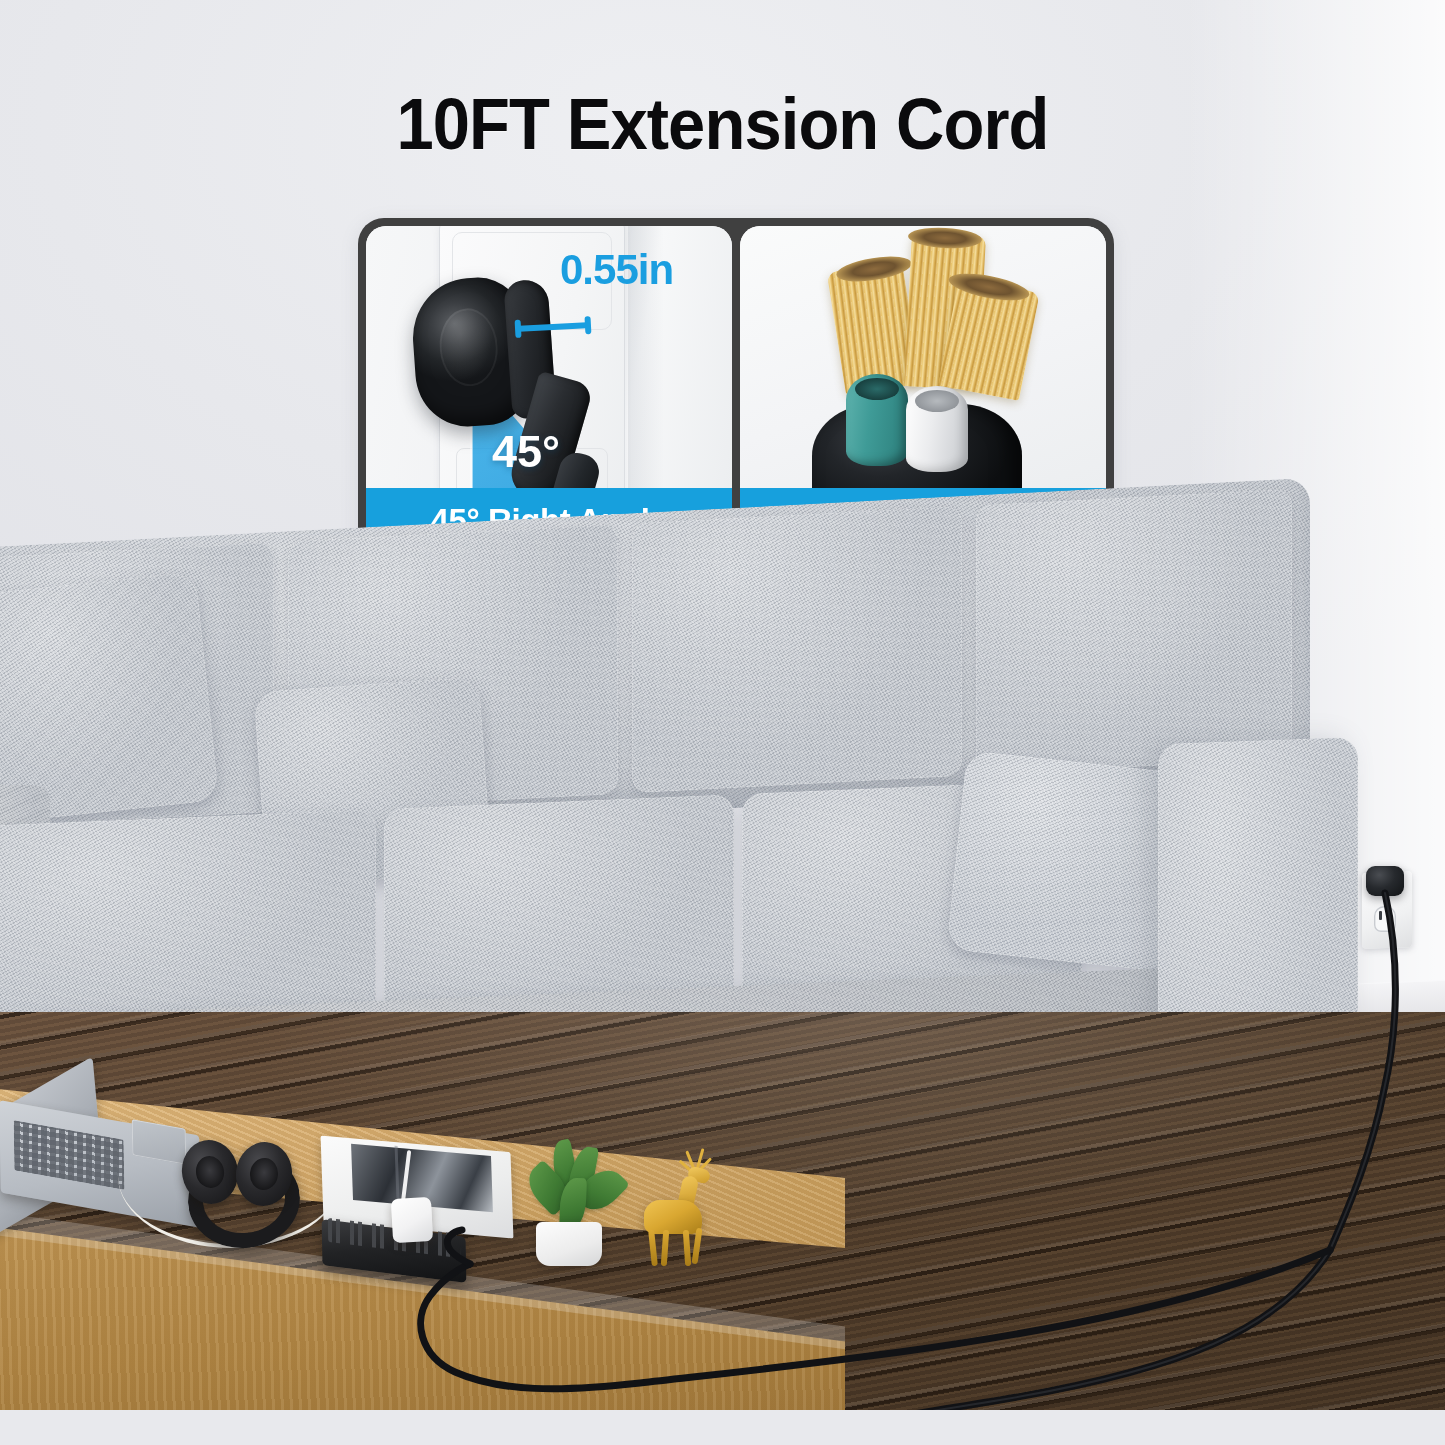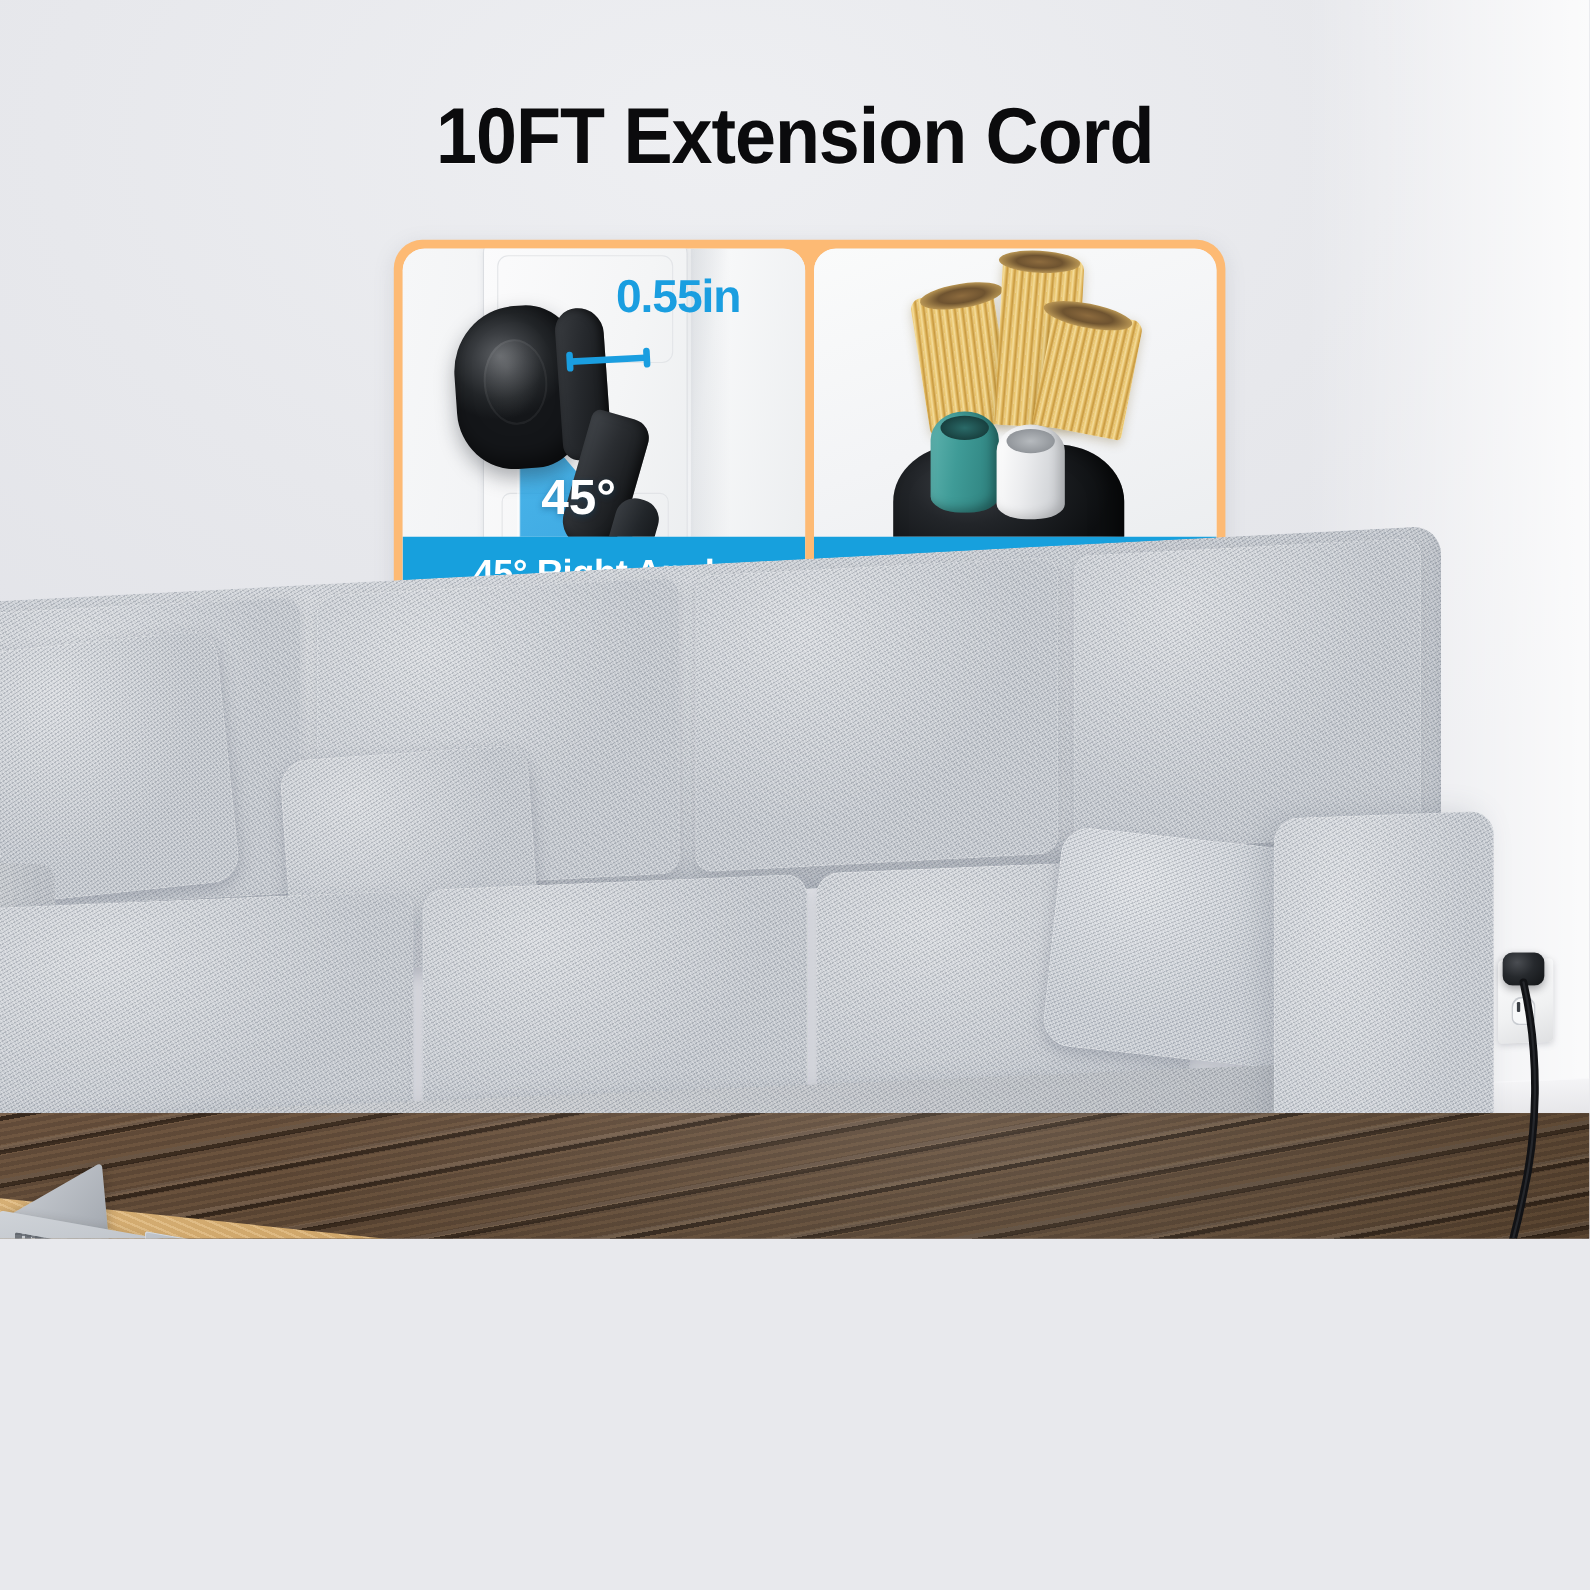--- a/index.html
+++ b/index.html
@@ -3,21 +3,21 @@
 <meta charset="utf-8">
 <title>10FT Extension Cord</title>
 <style>
   * { margin:0; padding:0; box-sizing:border-box; }
   html, body {
     width:1445px; height:1445px;
     font-family:"Liberation Sans", sans-serif;
     background:#e8e9ed; overflow:hidden;
   }
   #stage {
-    position:relative; width:1445px; height:1126px;
+    position:relative; width:1445px; height:1410px;
     background:#e8e9ed; overflow:hidden;
   }
 
   
   .wall {
     position:absolute; left:0; top:0; width:1445px; height:1060px;
     background:
       radial-gradient(ellipse 1100px 700px at 45% 12%, #eeeff2 0%, #e7e8ec 55%, #e2e3e8 100%);
   }
   .wall-shade-r {
@@ -39,21 +39,21 @@
     letter-spacing:-1px;
     color:#0b0b0d;
     font-family:"Liberation Sans Narrow","Liberation Sans", sans-serif;
     transform:scaleX(.93); transform-origin:center;
     text-shadow:0 1px 0 rgba(255,255,255,.6);
   }
 
   
   .feature-card {
     position:absolute; left:358px; top:218px; width:756px; height:344px;
-    background:#fdba74; border-radius:26px;
+    background:#404040; border-radius:26px;
     box-shadow:0 4px 18px rgba(120,125,135,.16);
     padding:8px;
     display:flex; gap:8px;
   }
   .panel {
     position:relative; width:370px; height:328px;
     border-radius:20px; overflow:hidden;
     background:#f2f3f5;
     display:flex; flex-direction:column;
   }

